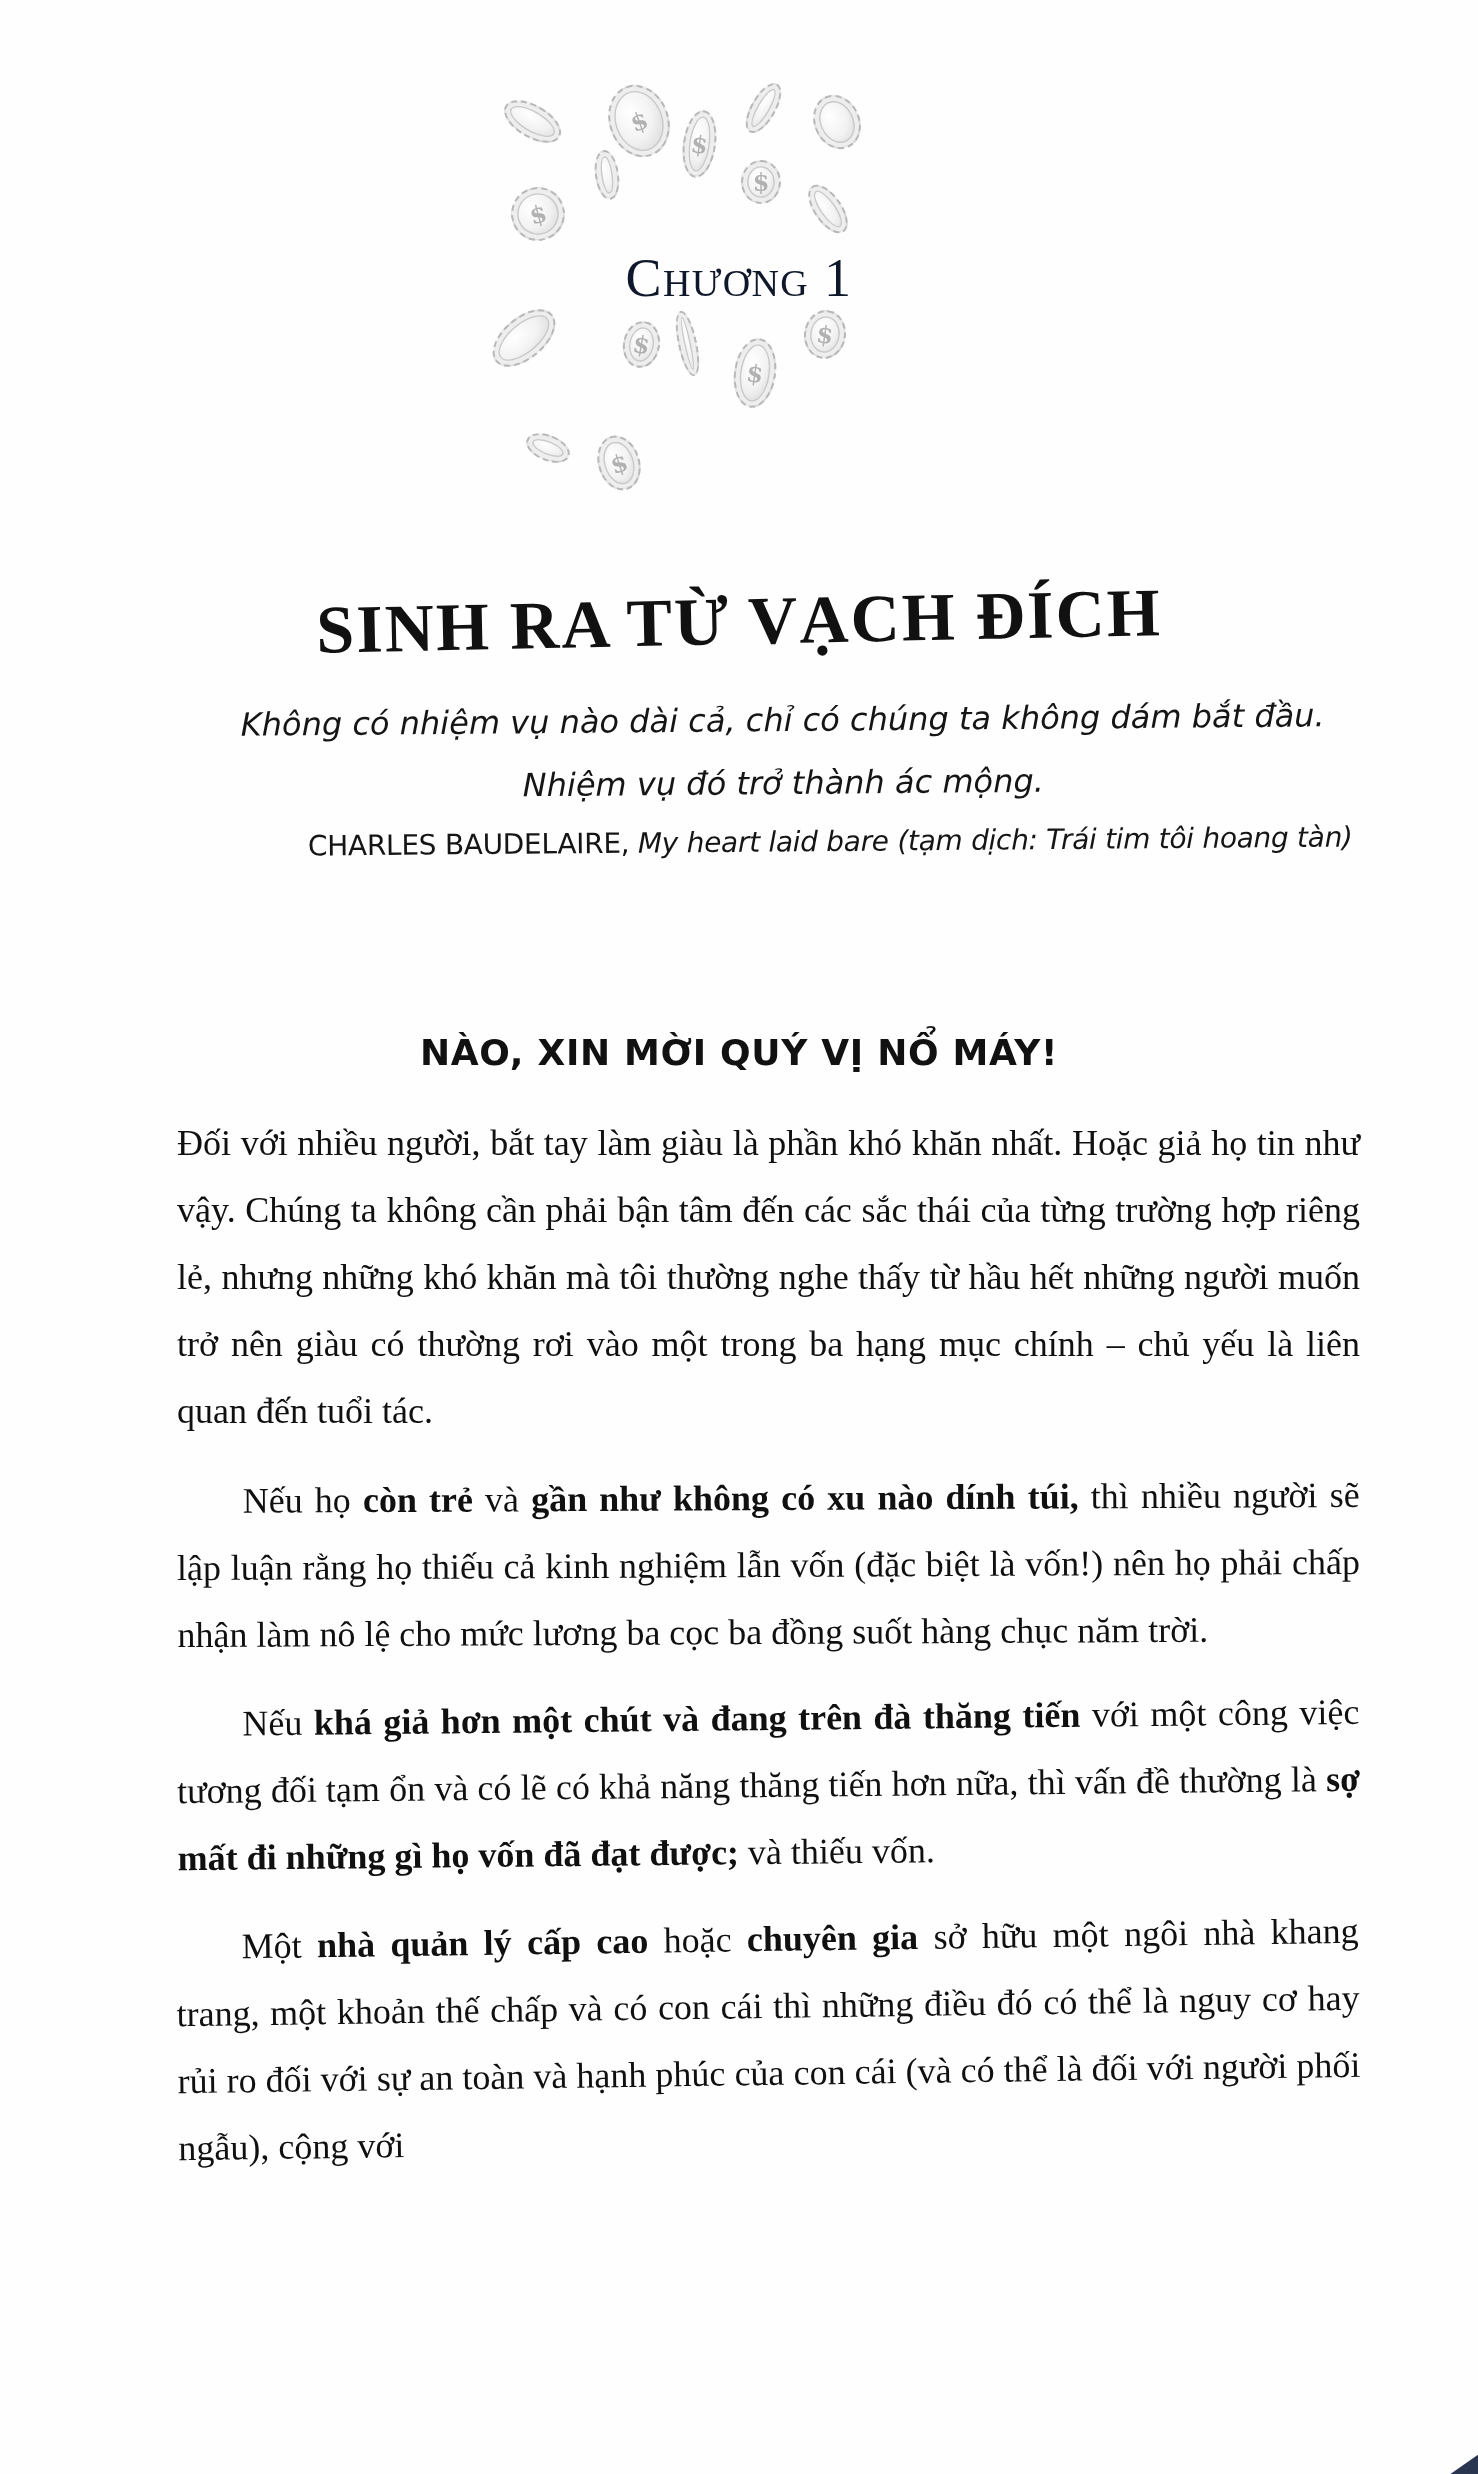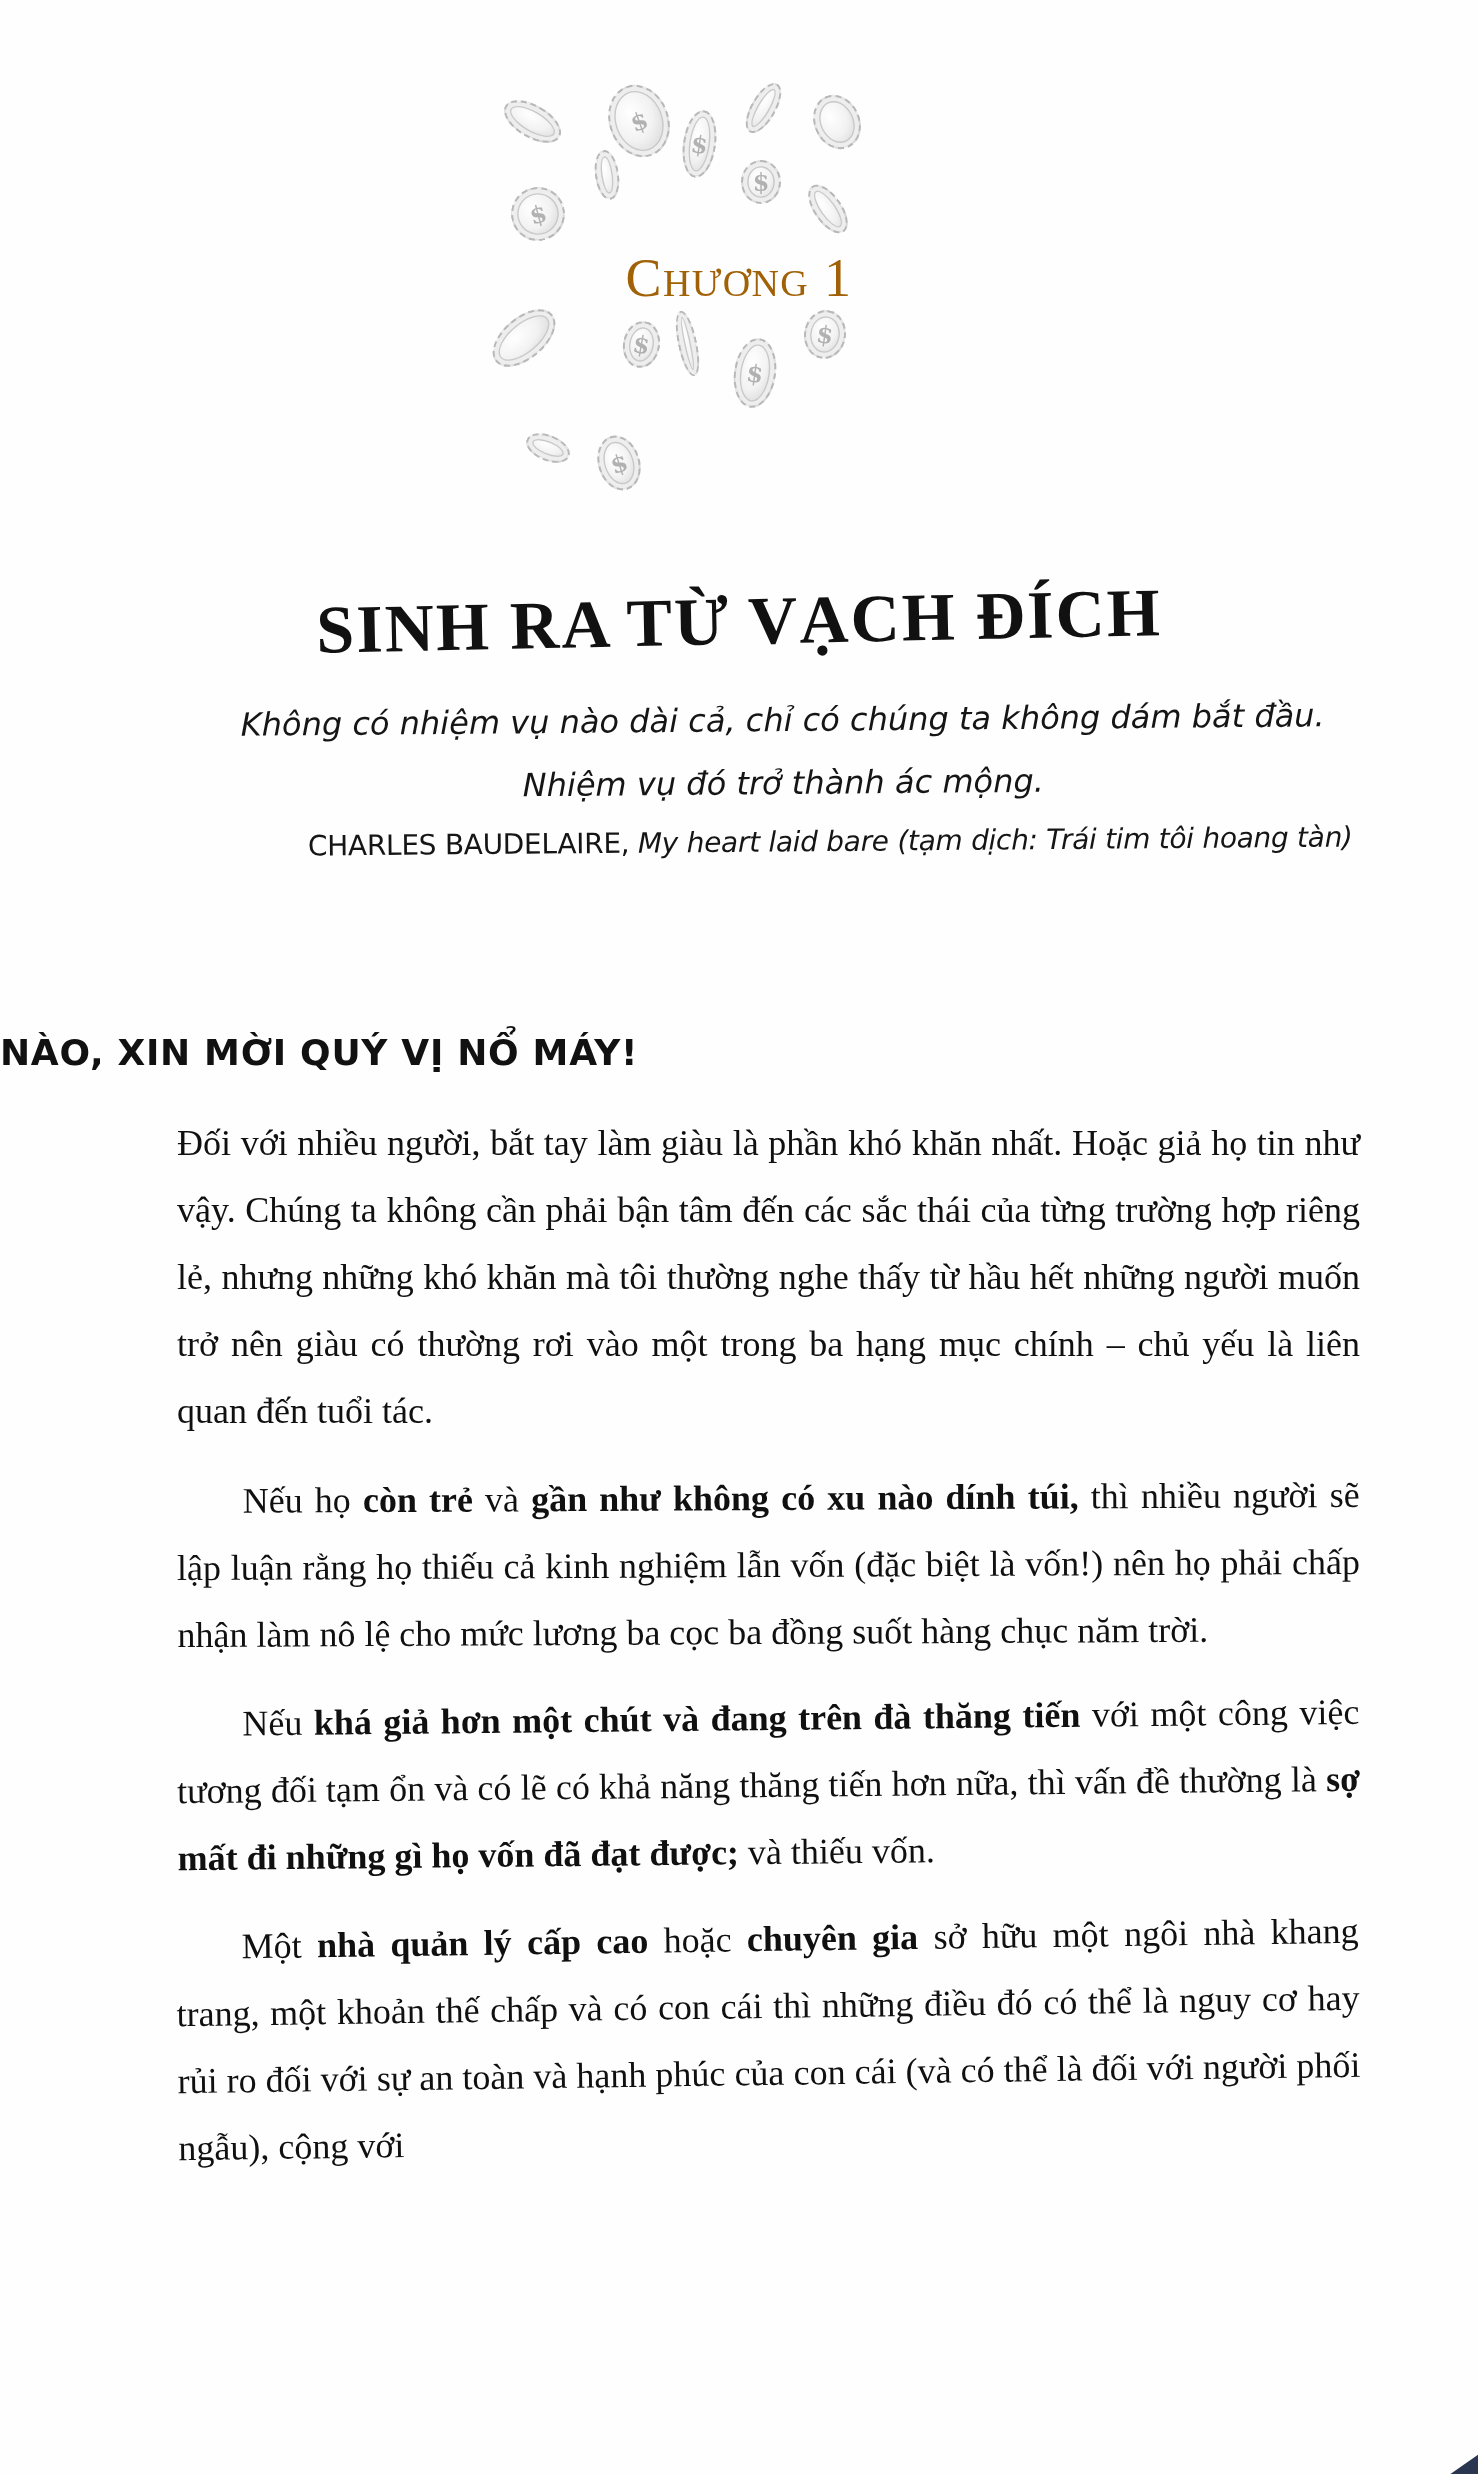--- a/index.html
+++ b/index.html
@@ -56,21 +56,21 @@
   }
   .chapter-label {
     position: absolute;
     left: 0;
     right: 0;
     top: 247px;
     text-align: center;
     font-family: "Liberation Serif", serif;
     font-size: 54px;
     letter-spacing: 1.4px;
-    color: #a16207;
+    color: #0f172a;
     font-variant: small-caps;
   }
   .chapter-title {
     position: absolute;
     left: 0;
     right: 0;
     top: 536px;
     text-align: center;
     font-family: "Liberation Serif", serif;
     font-weight: bold;
@@ -103,21 +103,21 @@
     letter-spacing: -0.3px;
   }
   .epigraph-attrib .work {
     font-style: italic;
   }
   .section-heading {
     position: absolute;
     left: 0;
     right: 0;
     top: 1002px;
-    text-align: left;
+    text-align: center;
     font-family: "DejaVu Sans", sans-serif;
     font-size: 36px;
     letter-spacing: 0.7px;
     color: #111111;
   }
   .body-text {
     position: absolute;
     left: 177px;
     width: 1183px;
     top: 1110px;

